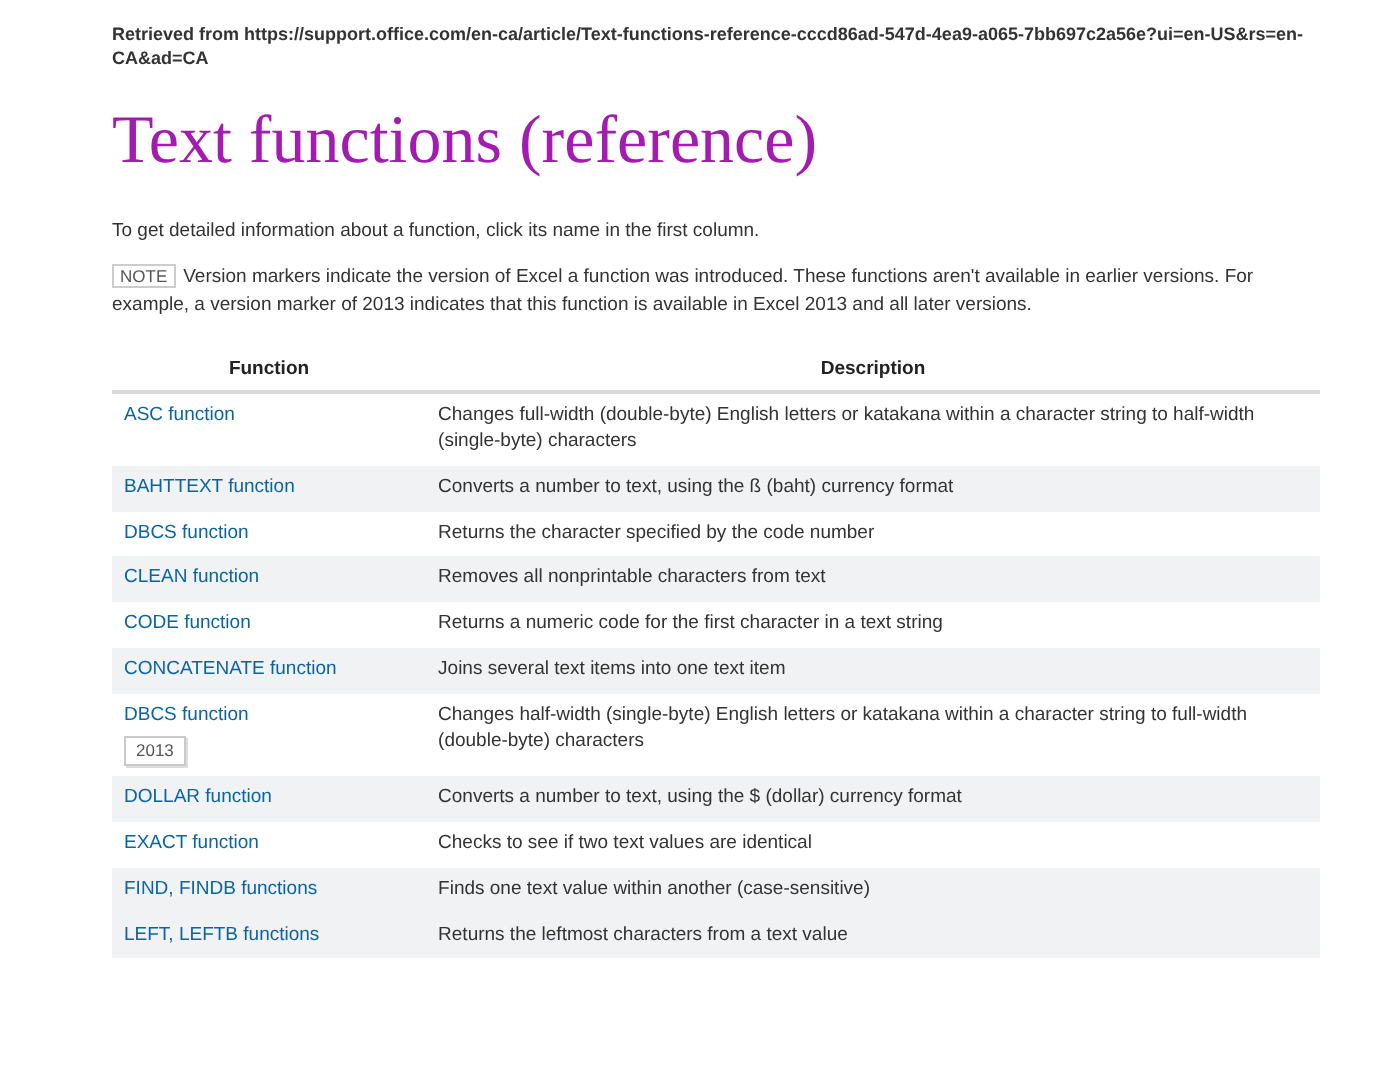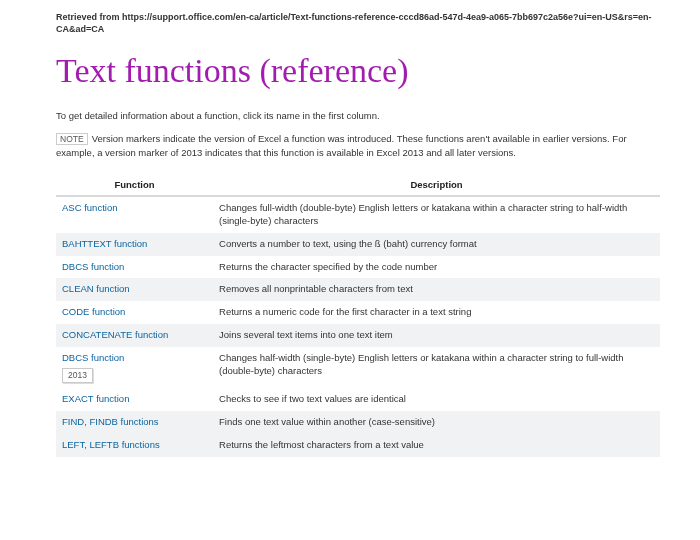--- a/index.html
+++ b/index.html
@@ -124,20 +124,24 @@
         <td>Returns a numeric code for the first character in a text string</td>
       </tr>
       <tr class="odd">
         <td><span class="func-link">CONCATENATE function</span></td>
         <td>Joins several text items into one text item</td>
       </tr>
       <tr class="even">
         <td><span class="func-link">DBCS function</span><br><span class="version-marker">2013</span></td>
         <td>Changes half-width (single-byte) English letters or katakana within a character string to full-width (double-byte) characters</td>
       </tr>
+      <tr class="odd">
+        <td><span class="func-link">DOLLAR function</span></td>
+        <td>Converts a number to text, using the $ (dollar) currency format</td>
+      </tr>
       <tr class="even">
         <td><span class="func-link">EXACT function</span></td>
         <td>Checks to see if two text values are identical</td>
       </tr>
       <tr class="odd">
         <td><span class="func-link">FIND, FINDB functions</span></td>
         <td>Finds one text value within another (case-sensitive)</td>
       </tr>
       <tr class="odd">
         <td><span class="func-link">LEFT, LEFTB functions</span></td>

